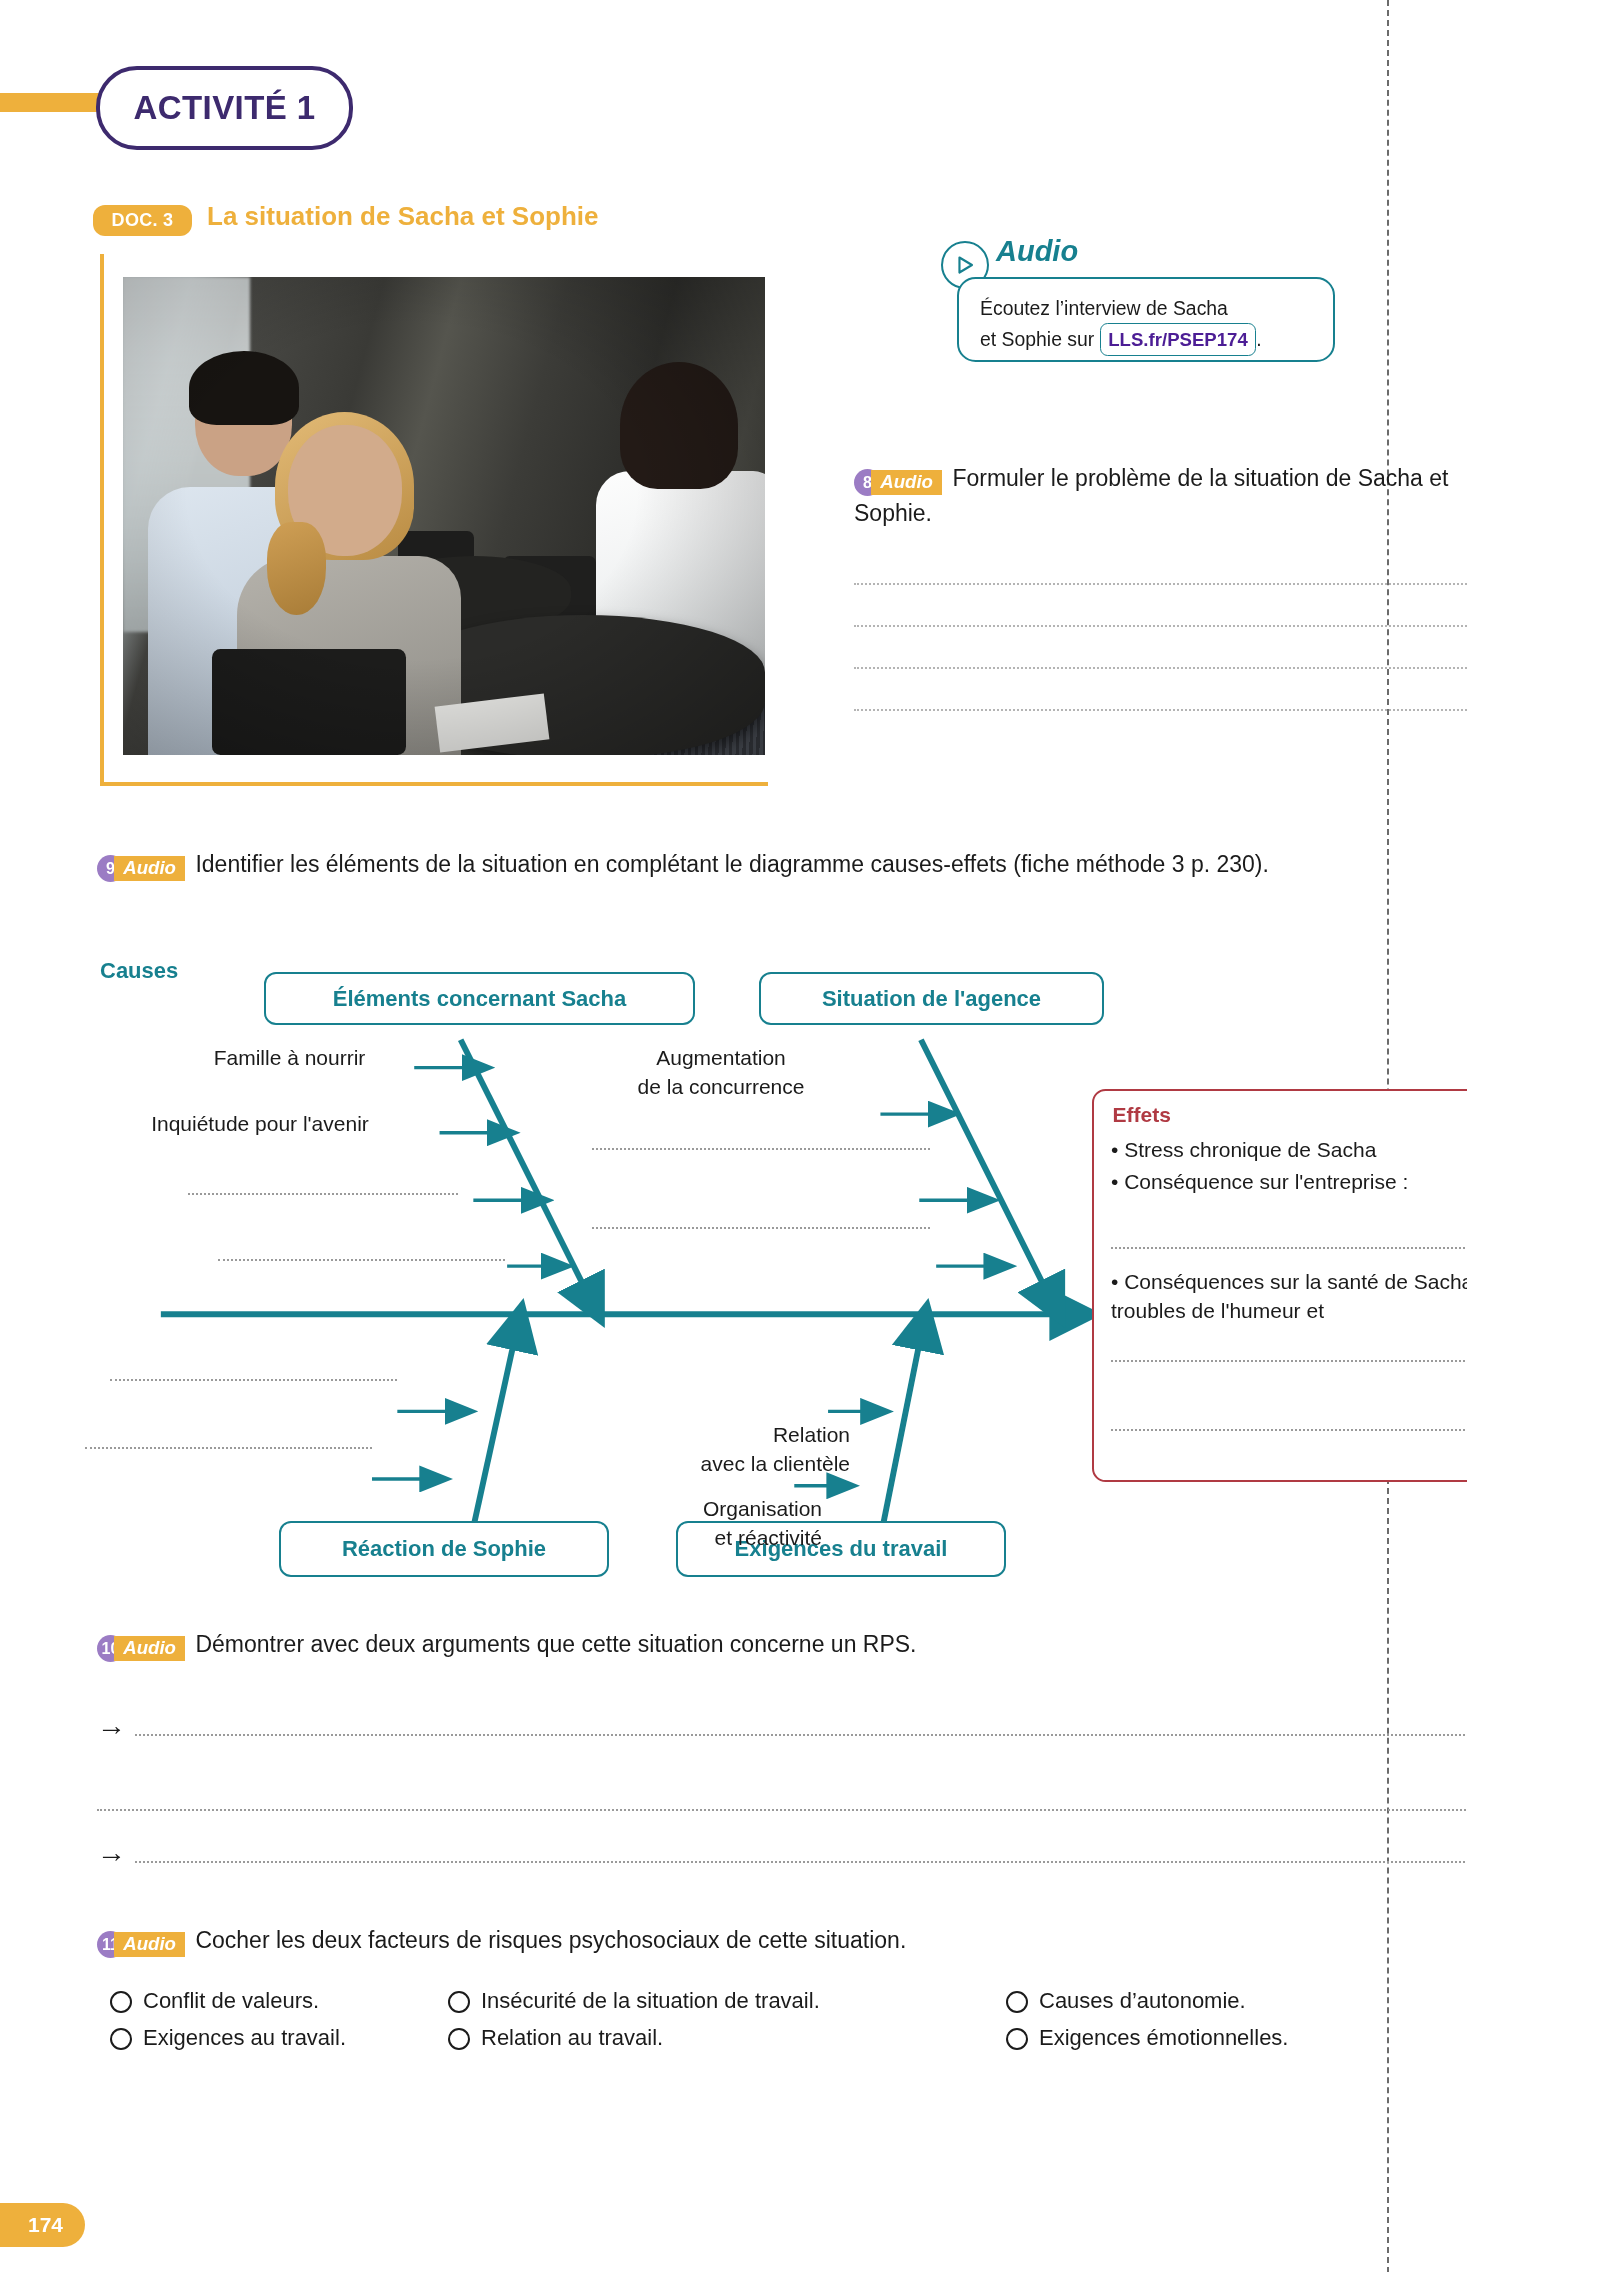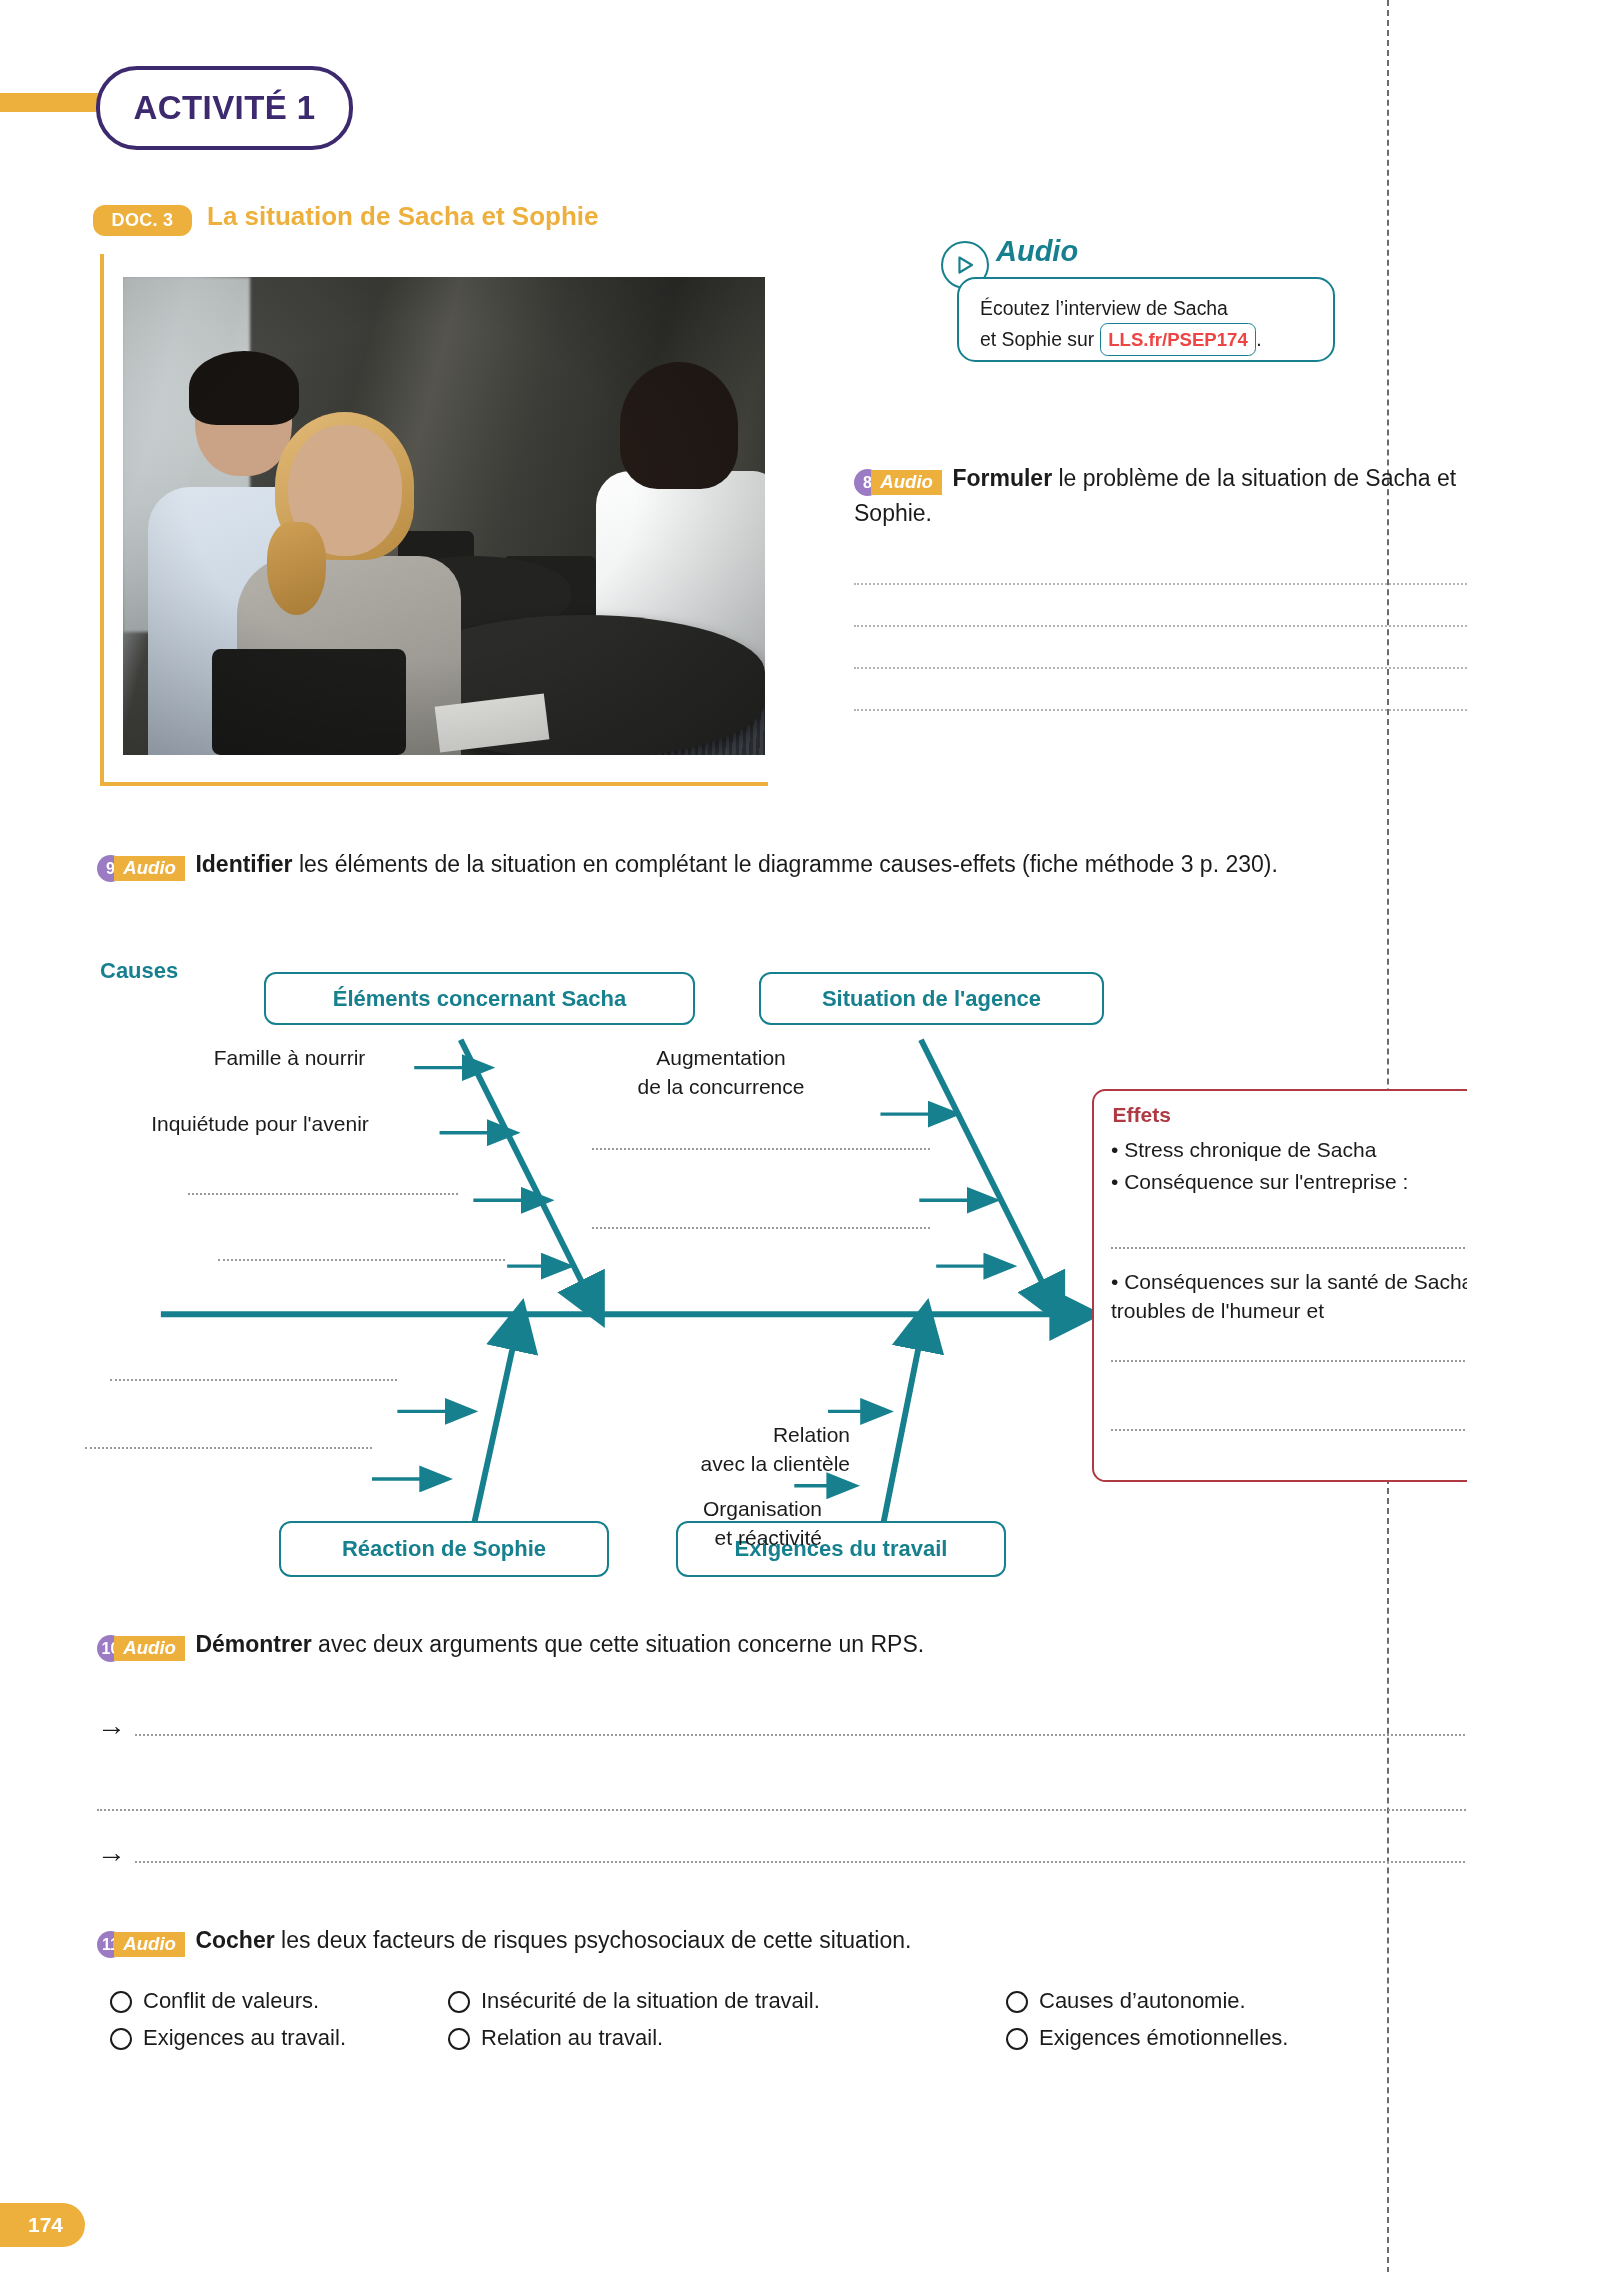--- a/index.html
+++ b/index.html
@@ -74,30 +74,30 @@
   .audio-call{position:absolute;left:957px;top:277px;width:374px;height:81px;
         border:2.5px solid #17808f;border-radius:18.6px;background:#fff;}
   .audio-tri{position:absolute;left:941px;top:241px;width:44px;height:44px;
         border:2.5px solid #17808f;border-radius:50%;display:flex;align-items:center;justify-content:center;}
   .audio-tri svg{display:block;}
   .audio-word{position:absolute;left:996px;top:235px;color:#17808f;font-size:29px;
         font-weight:bold;font-style:italic;font-family:"Liberation Sans", sans-serif;}
   .audio-text{position:absolute;left:980px;top:294px;width:338px;color:#1b1b1b;
         font-size:19.4px;line-height:29px;}
   .lls{display:inline-block;border:1.7px solid #17808f;border-radius:7.6px;
-        padding:0.8px 7.6px;color:#ef4444;font-weight:bold;font-size:18.6px;}
+        padding:0.8px 7.6px;color:#4c1d95;font-weight:bold;font-size:18.6px;}
 
   
   .qnum{display:inline-block;width:27px;height:27px;border-radius:50%;background:#9b7cc4;
         color:#fff;font-size:16px;font-weight:bold;text-align:center;line-height:27px;
         vertical-align:middle;}
   .qaudio{display:inline-block;background:#eeb03c;color:#fff;font-size:18.6px;font-weight:bold;
         font-style:italic;padding:1.7px 9.3px;margin-left:-10px;vertical-align:middle;}
   .qtext{font-size:23px;line-height:35px;color:#1b1b1b;}
-  .qtext b{font-weight:bold;}
+  .qtext b{font-weight:normal;}
 
   .q8{position:absolute;left:854px;top:461px;width:676px;}
   .q8 .qtext{display:block;margin-top:1.7px;}
 
   .lines{position:absolute;}
   .dline{height:0;border-bottom:2.5px dotted #b4b4b4;}
 
   .q9{position:absolute;left:97px;top:847px;width:1420px;}
   .q10{position:absolute;left:97px;top:1627px;width:1420px;}
   .q11{position:absolute;left:97px;top:1923px;width:1420px;}

